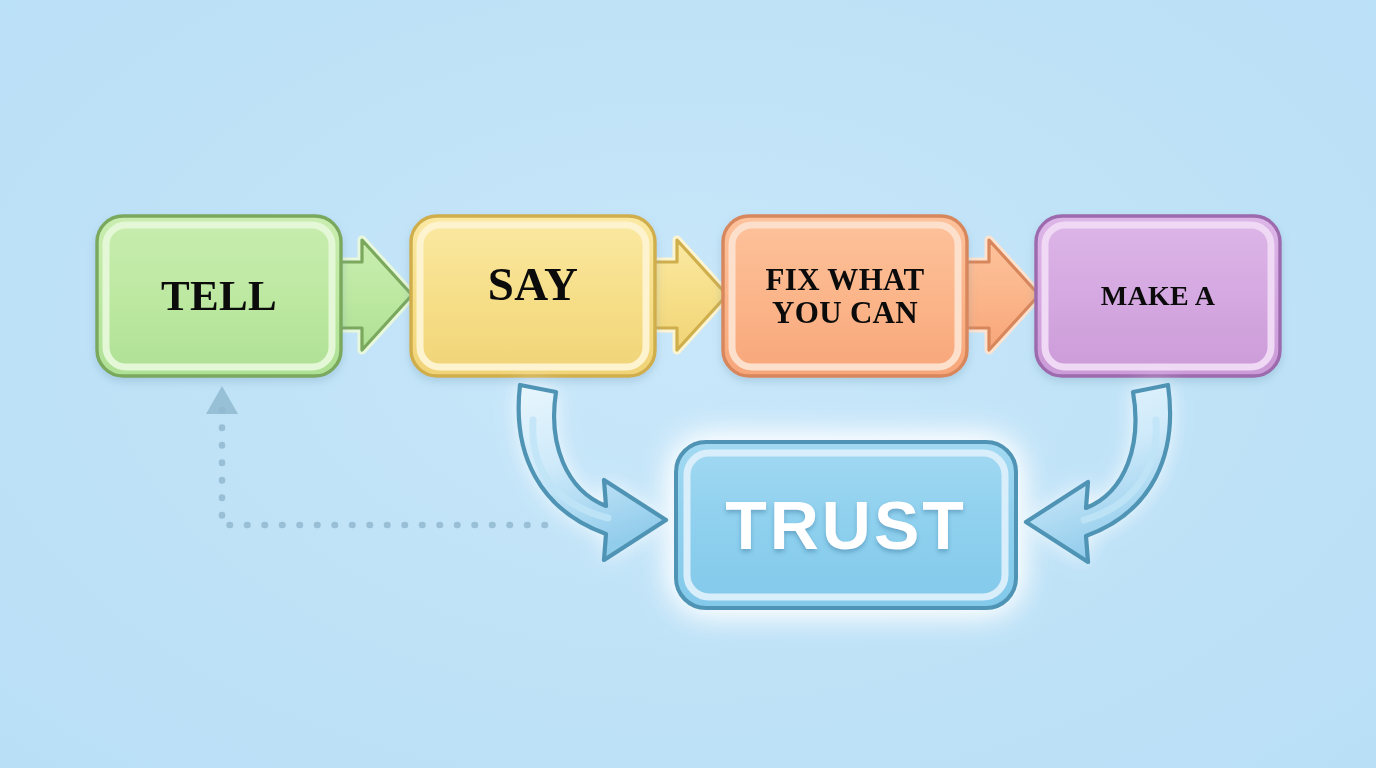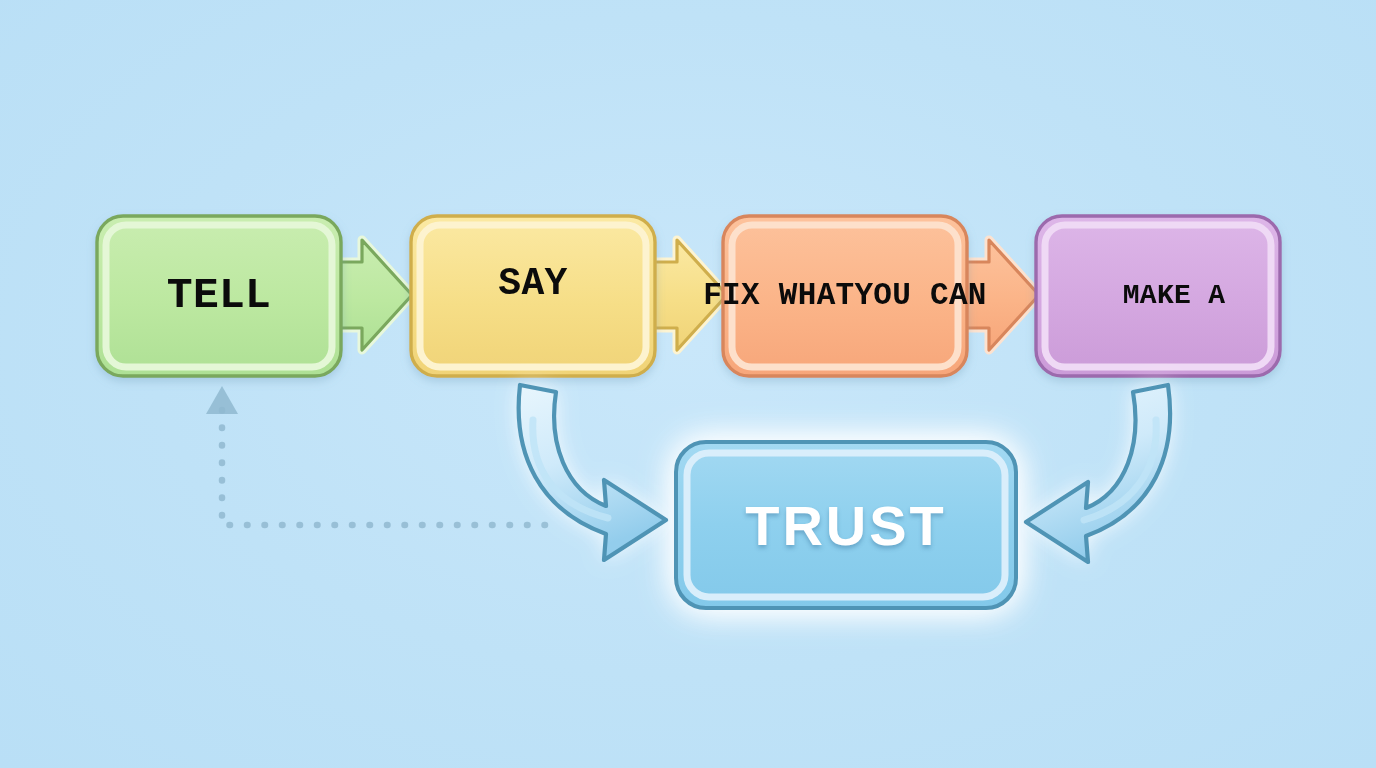--- a/index.html
+++ b/index.html
@@ -27,26 +27,27 @@
     position: absolute;
     left: 0;
     top: 0;
     width: 1376px;
     height: 768px;
   }
 
   .step-label {
     position: absolute;
     display: flex;
+    flex-direction: column;
     align-items: center;
     justify-content: center;
     text-align: center;
     color: #0b0b0b;
     font-weight: bold;
-    font-family: Liberation Mono, monospace;
+    font-family: Liberation Serif, serif;
     letter-spacing: 0.3px;
     pointer-events: none;
     line-height: 1.08;
   }
   .step-label .ln { display: block; white-space: nowrap; }
 
   .trust-label {
     position: absolute;
     display: flex;
     align-items: center;
@@ -193,30 +194,30 @@
     <g>
       <rect x="676" y="442" width="340" height="166" rx="30" ry="30" fill="url(#gradTrust)" stroke="#4f94b5" stroke-width="4"></rect>
       <rect x="687" y="453" width="318" height="144" rx="22" ry="22" fill="none" stroke="#d9eefb" stroke-width="7"></rect>
     </g>
   </svg>
 
   <div class="step-label" style="left:97px; top:216px; width:244px; height:160px; font-size:43px;">
     <span class="ln">TELL</span>
   </div>
 
-  <div class="step-label" style="left:411px; top:216px; width:244px; height:136px; font-size:38px;">
+  <div class="step-label" style="left:411px; top:216px; width:244px; height:136px; font-size:47px;">
     <span class="ln">SAY</span>
   </div>
 
   <div class="step-label" style="left:723px; top:216px; width:244px; height:160px; font-size:31px;">
     <span class="ln">FIX WHAT</span>
     <span class="ln">YOU CAN</span>
   </div>
 
-  <div class="step-label" style="left:1036px; top:216px; width:244px; height:160px; font-size:28px; line-height:1.22;padding-left:16px;">
+  <div class="step-label" style="left:1036px; top:216px; width:244px; height:160px; font-size:28px; line-height:1.22;">
     <span class="ln">MAKE A</span>
   </div>
 
-  <div class="trust-label" style="left:676px; top:442px; width:340px; height:166px; font-size:56px;">
+  <div class="trust-label" style="left:676px; top:442px; width:340px; height:166px; font-size:68px;">
     <span>TRUST</span>
   </div>
 
 </div>
 
 </body></html>

